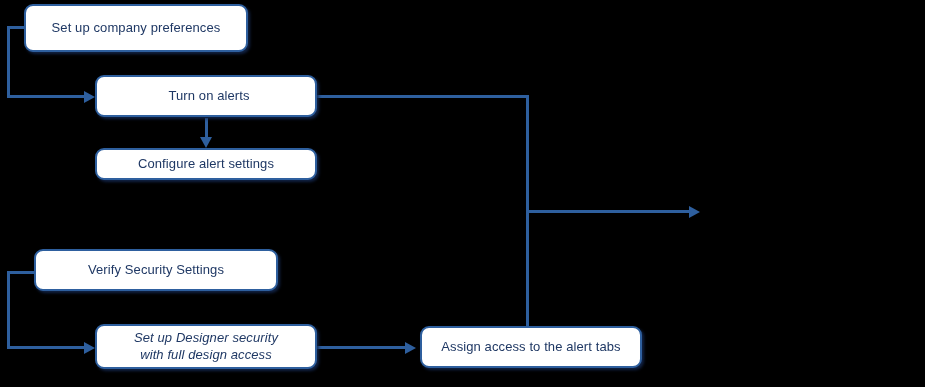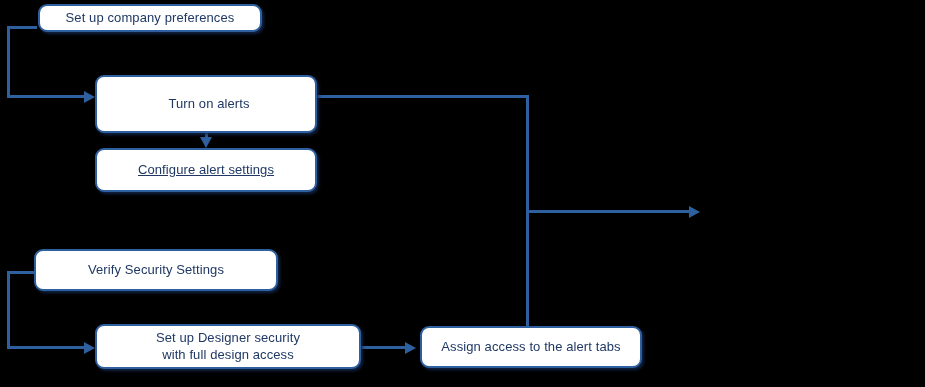--- a/index.html
+++ b/index.html
@@ -75,37 +75,37 @@
   <div class="arrow right" style="left:689px; top:206px;"></div>
 
   <div class="conn h" style="left:7px; top:271px; width:30px;"></div>
   <div class="conn v" style="left:7px; top:271px; height:78px;"></div>
   <div class="conn h" style="left:7px; top:346px; width:80px;"></div>
   <div class="arrow right" style="left:84px; top:342px;"></div>
 
   <div class="conn h" style="left:317px; top:346px; width:90px;"></div>
   <div class="arrow right" style="left:405px; top:342px;"></div>
 
-  <div class="node" style="left:38px; top:4px; width:224px; height:28px;justify-content:center;">
+  <div class="node" style="left:24px; top:4px; width:224px; height:48px;justify-content:center;">
     <span class="label">Set up company preferences</span>
   </div>
 
-  <div class="node" style="left:95px; top:75px; width:222px; height:58px;padding-left:12px;">
+  <div class="node" style="left:95px; top:75px; width:222px; height:42px;padding-left:12px;">
     <span class="label">Turn on alerts</span>
   </div>
 
-  <div class="node" style="left:95px; top:148px; width:222px; height:44px;text-decoration:underline;">
+  <div class="node" style="left:95px; top:148px; width:222px; height:32px;">
     <span class="label">Configure alert settings</span>
   </div>
 
   <div class="node" style="left:34px; top:249px; width:244px; height:42px;">
     <span class="label">Verify Security Settings</span>
   </div>
 
-  <div class="node" style="left:95px; top:324px; width:266px; height:45px;">
+  <div class="node" style="left:95px; top:324px; width:222px; height:45px;font-style:italic;">
     <span class="label">Set up Designer security
 with  full design access</span>
   </div>
 
   <div class="node" style="left:420px; top:326px; width:222px; height:42px;">
     <span class="label">Assign access to the alert tabs</span>
   </div>
 
 
 </div>

